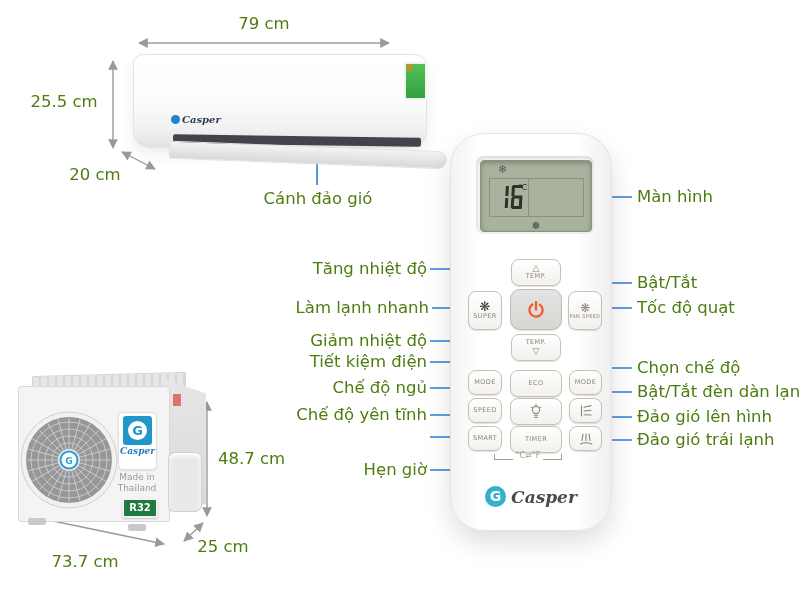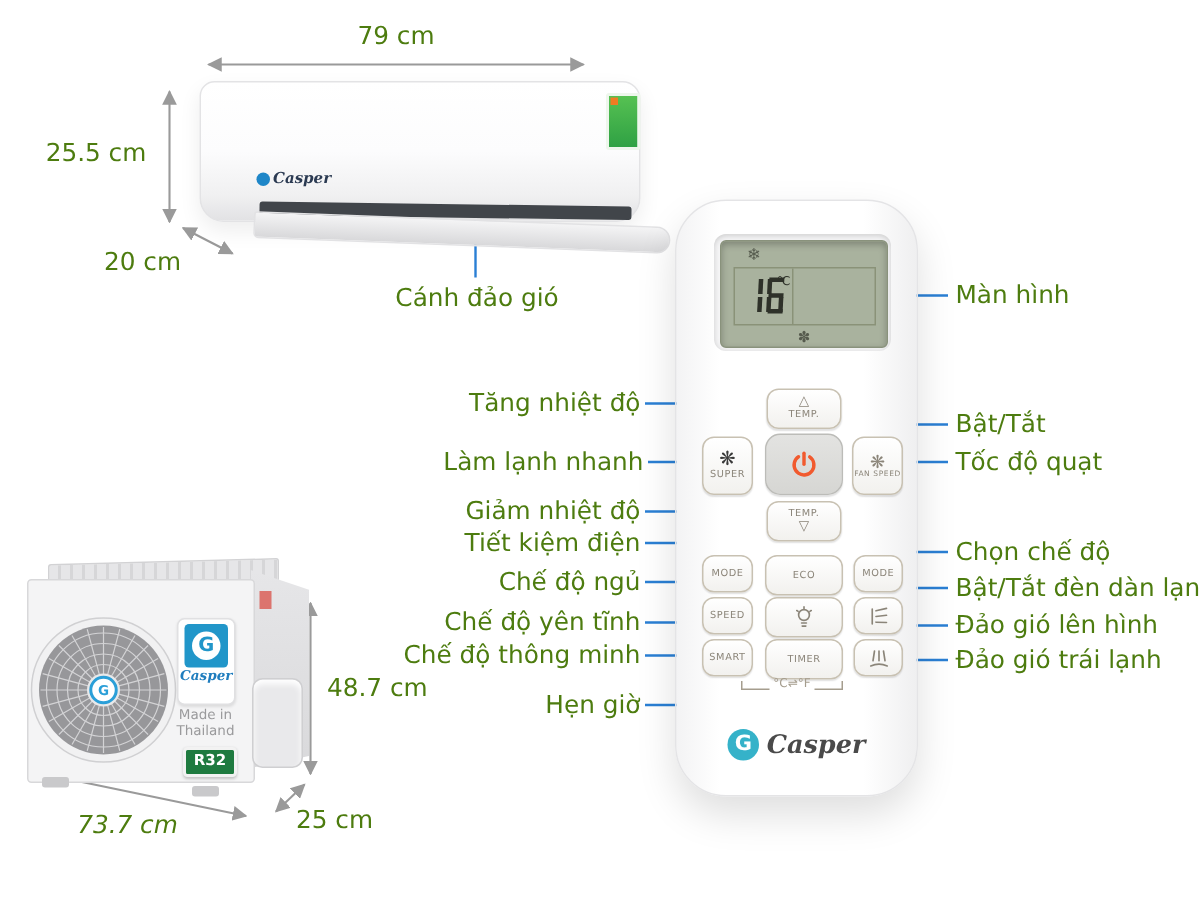--- a/index.html
+++ b/index.html
@@ -128,31 +128,30 @@
       <path d="M535,407 V392 H632"></path>
       <path d="M592,417 H632"></path>
       <path d="M592,440 H632"></path>
     </g>
   </svg>
 
   <div class="lbl ctr" style="left:264px;top:14px;">79 cm</div>
   <div class="lbl ctr" style="left:64px;top:92px;">25.5 cm</div>
   <div class="lbl ctr" style="left:95px;top:165px;">20 cm</div>
   <div class="lbl" style="left:218px;top:449px;">48.7 cm</div>
-  <div class="lbl ctr" style="left:85px;top:540px;font-style:italic;">73.7 cm</div>
+  <div class="lbl ctr" style="left:85px;top:552px;">73.7 cm</div>
   <div class="lbl ctr" style="left:223px;top:537px;">25 cm</div>
   <div class="lbl ctr" style="left:318px;top:189px;">Cánh đảo gió</div>
 
   <div class="lbl l" style="right:373px;top:259px;">Tăng nhiệt độ</div>
   <div class="lbl l" style="right:371px;top:298px;">Làm lạnh nhanh</div>
   <div class="lbl l" style="right:373px;top:331px;">Giảm nhiệt độ</div>
   <div class="lbl l" style="right:373px;top:352px;">Tiết kiệm điện</div>
   <div class="lbl l" style="right:373px;top:378px;">Chế độ ngủ</div>
   <div class="lbl l" style="right:373px;top:405px;">Chế độ yên tĩnh</div>
-  <div class="lbl l" style="right:373px;top:427px;">Chế độ thông minh</div>
   <div class="lbl l" style="right:373px;top:460px;">Hẹn giờ</div>
 
   <div class="lbl r" style="left:637px;top:187px;">Màn hình</div>
   <div class="lbl r" style="left:637px;top:273px;">Bật/Tắt</div>
   <div class="lbl r" style="left:637px;top:298px;">Tốc độ quạt</div>
   <div class="lbl r" style="left:637px;top:358px;">Chọn chế độ</div>
   <div class="lbl r" style="left:637px;top:382px;">Bật/Tắt đèn dàn lạnh</div>
   <div class="lbl r" style="left:637px;top:407px;">Đảo gió lên hình</div>
   <div class="lbl r" style="left:637px;top:430px;">Đảo gió trái lạnh</div>
 

